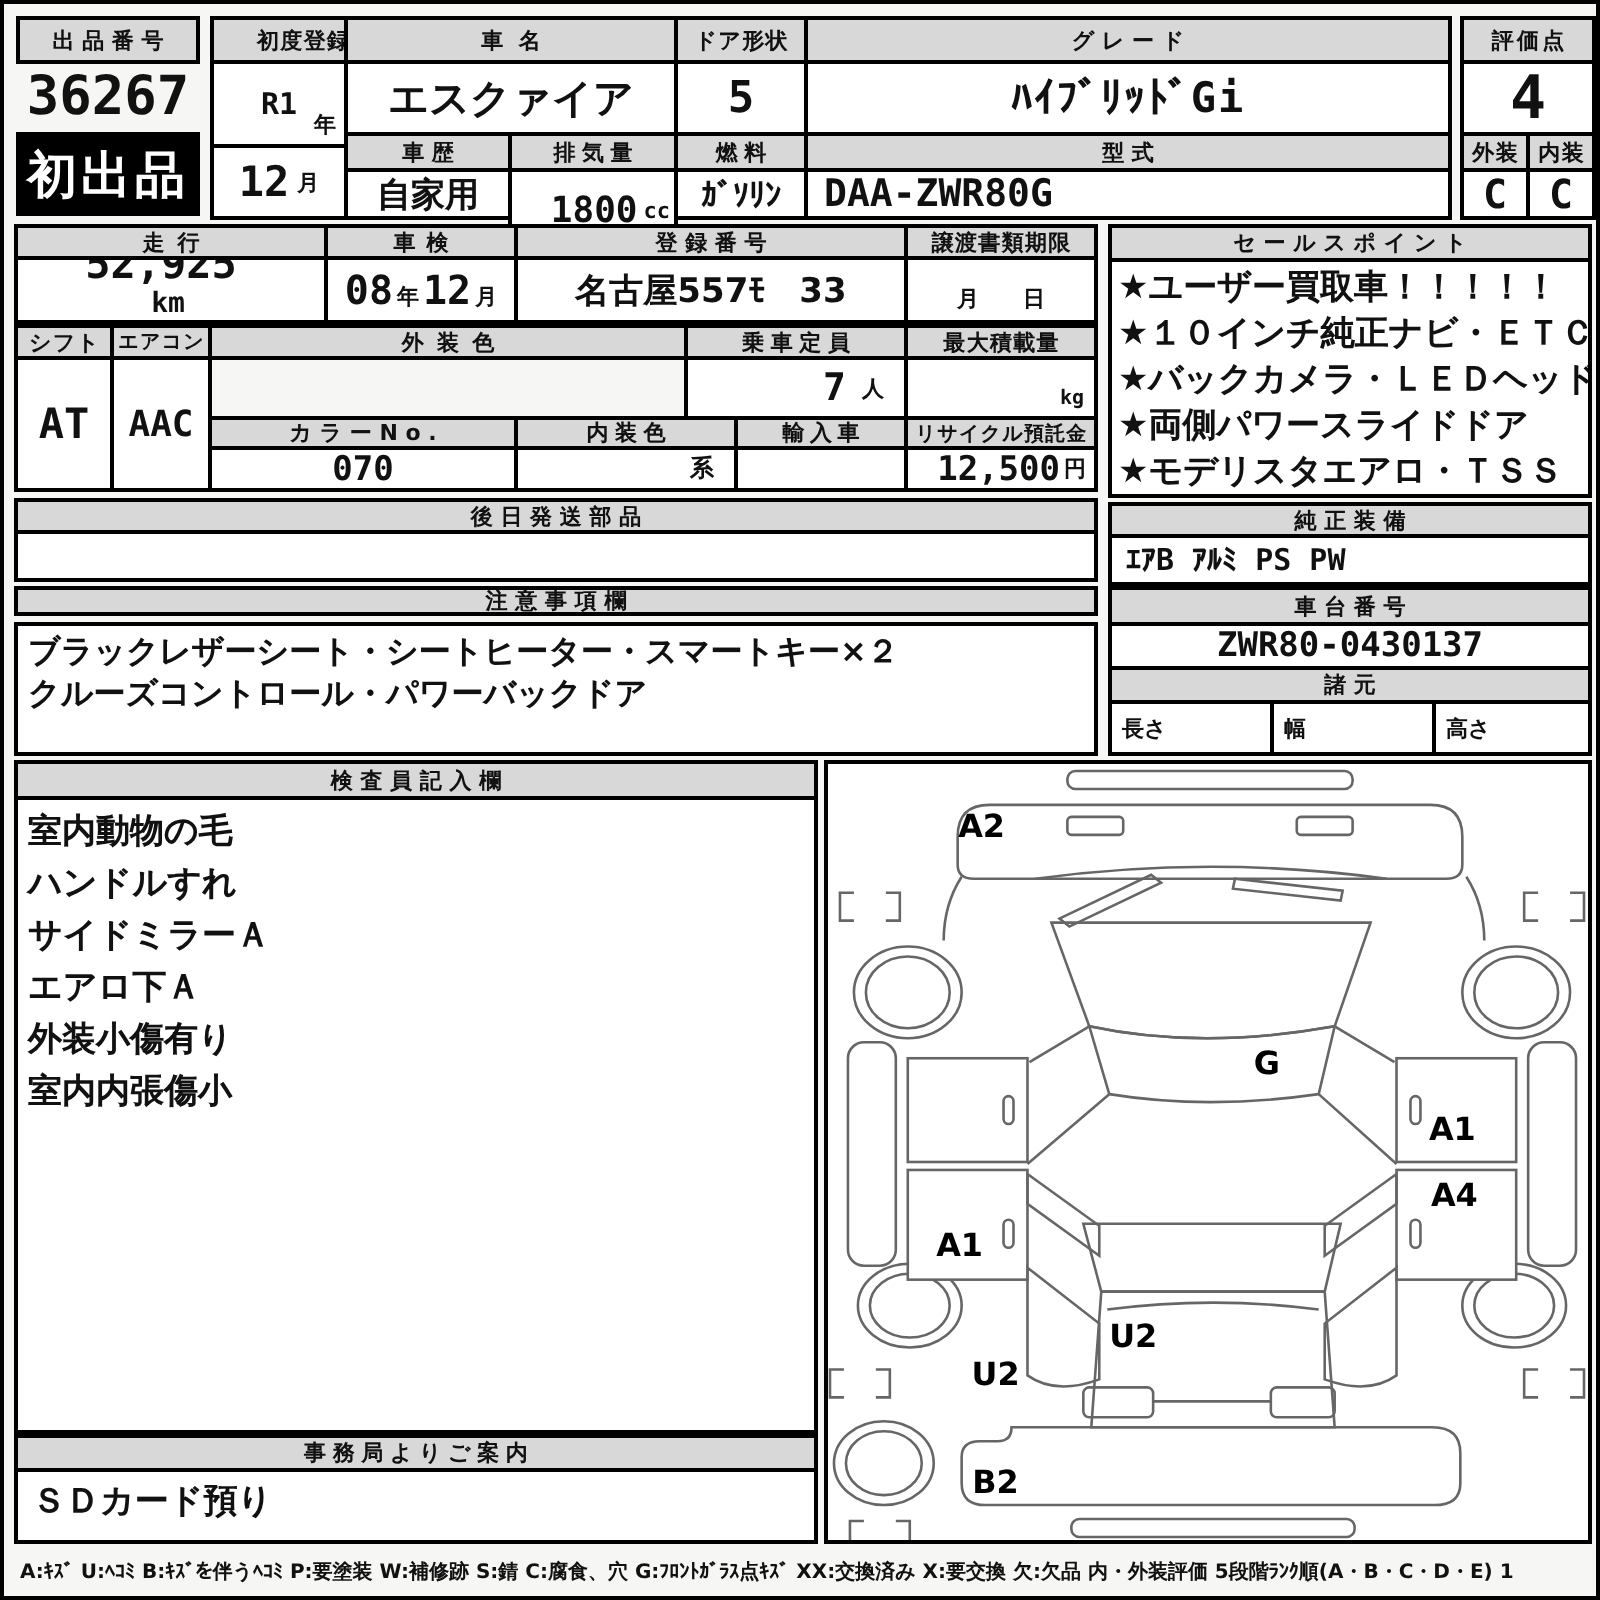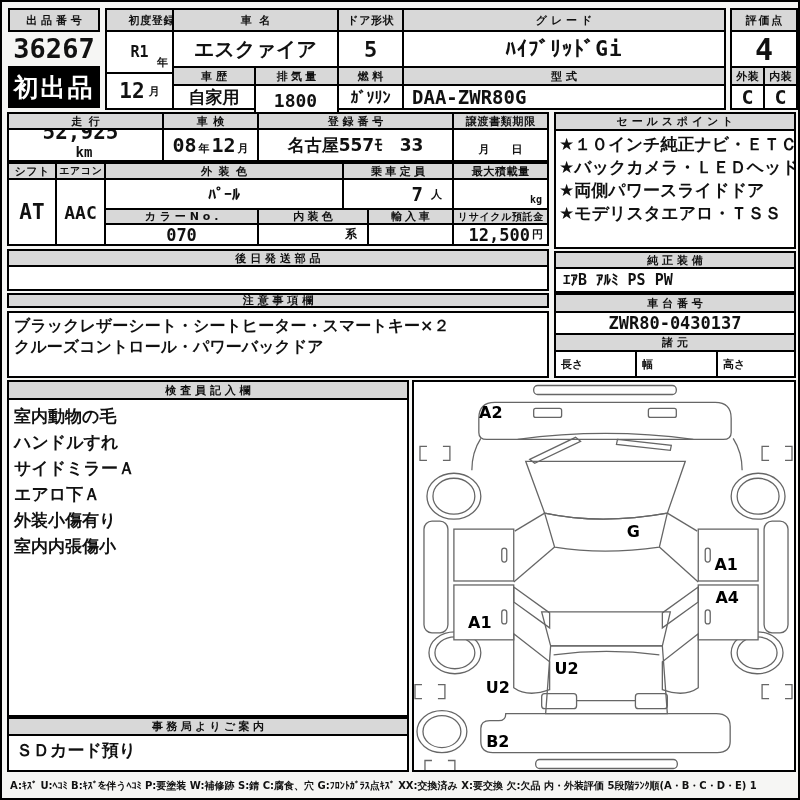--- a/index.html
+++ b/index.html
@@ -69,21 +69,21 @@
   <div class="a c" style="left:170px;top:28px;width:167px;height:38px;font-size:20px;font-family:'DejaVu Sans',sans-serif;">エスクァイア</div>
   <div class="a c" style="left:335px;top:28px;width:67px;height:38px;font-size:22px;">5</div>
   <div class="a c" style="left:400px;top:28px;width:324px;height:38px;font-size:21px;letter-spacing:1px;">ﾊｲﾌﾞﾘｯﾄﾞGi</div>
 
   <div class="a h" style="left:170px;top:64px;width:84px;height:20px;">車歴</div>
   <div class="a h t" style="left:252px;top:64px;width:85px;height:20px;letter-spacing:.3em;text-indent:.3em;">排気量</div>
   <div class="a h" style="left:335px;top:64px;width:67px;height:20px;letter-spacing:.3em;text-indent:.3em;">燃料</div>
   <div class="a h" style="left:400px;top:64px;width:324px;height:20px;">型式</div>
 
   <div class="a c" style="left:170px;top:82px;width:84px;height:26px;font-size:17px;font-family:'DejaVu Sans',sans-serif;">自家用</div>
-  <div class="a c right" style="left:252px;top:82px;width:85px;height:42px;padding-right:2px;flex-direction:column;">
+  <div class="a c right" style="left:252px;top:82px;width:85px;height:42px;padding-right:2px;">
     <span style="font-size:18px;">1800</span>
     <span class="small" style="margin-left:3px;">cc</span>
   </div>
   <div class="a c" style="left:335px;top:82px;width:67px;height:26px;font-size:16px;">ｶﾞｿﾘﾝ</div>
   <div class="a c left" style="left:400px;top:82px;width:324px;height:26px;font-size:19px;padding-left:8px;">DAA-ZWR80G</div>
 
   <div class="a h" style="left:728px;top:6px;width:68px;height:24px;letter-spacing:.15em;text-indent:.15em;">評価点</div>
   <div class="a c" style="left:728px;top:28px;width:68px;height:38px;font-size:30px;">4</div>
   <div class="a h t" style="left:728px;top:64px;width:35px;height:20px;">外装</div>
   <div class="a h t" style="left:761px;top:64px;width:35px;height:20px;">内装</div>
@@ -109,21 +109,20 @@
   <div class="a c bottom" style="left:450px;top:126px;width:97px;height:34px;font-size:11px;padding-bottom:3px;">月　　日</div>
 
   <div class="a h t" style="left:5px;top:160px;width:50px;height:18px;">シフト</div>
   <div class="a h t s10" style="left:53px;top:160px;width:51px;height:18px;">エアコン</div>
   <div class="a h" style="left:102px;top:160px;width:240px;height:18px;letter-spacing:.6em;text-indent:.6em;">外装色</div>
   <div class="a h t" style="left:340px;top:160px;width:112px;height:18px;letter-spacing:.3em;text-indent:.3em;">乗車定員</div>
   <div class="a h t" style="left:450px;top:160px;width:97px;height:18px;">最大積載量</div>
 
   <div class="a c" style="left:5px;top:176px;width:50px;height:68px;font-size:21px;">AT</div>
   <div class="a c" style="left:53px;top:176px;width:51px;height:68px;font-size:18px;">AAC</div>
-  <div class="a c" style="left:102px;top:176px;width:240px;height:32px;font-size:16px;">ﾊﾟｰﾙ</div>
   <div class="a c right" style="left:340px;top:176px;width:112px;height:32px;padding-right:10px;">
     <span style="font-size:19px;">7</span>
     <span class="small" style="margin-left:8px;">人</span>
   </div>
   <div class="a c right bottom" style="left:450px;top:176px;width:97px;height:32px;font-size:10px;padding:0 5px 3px 0;">kg</div>
 
   <div class="a h t" style="left:102px;top:206px;width:155px;height:17px;letter-spacing:.35em;text-indent:.35em;">カラーNo.</div>
   <div class="a h" style="left:255px;top:206px;width:112px;height:17px;letter-spacing:.3em;text-indent:.3em;">内装色</div>
   <div class="a h t" style="left:365px;top:206px;width:87px;height:17px;letter-spacing:.25em;text-indent:.25em;">輸入車</div>
   <div class="a h t s10" style="left:450px;top:206px;width:97px;height:17px;">リサイクル預託金</div>
@@ -131,20 +130,21 @@
   <div class="a c" style="left:102px;top:221px;width:155px;height:23px;font-size:17px;">070</div>
   <div class="a c right" style="left:255px;top:221px;width:112px;height:23px;font-size:12px;padding-right:10px;font-family:'DejaVu Sans',sans-serif;">系</div>
   <div class="a c" style="left:365px;top:221px;width:87px;height:23px;font-size:12px;"></div>
   <div class="a c right" style="left:450px;top:221px;width:97px;height:23px;padding-right:4px;">
     <span style="font-size:17px;">12,500</span>
     <span class="small" style="margin-left:2px;">円</span>
   </div>
 
   <div class="a h" style="left:552px;top:110px;width:242px;height:19px;">セールスポイント</div>
   <div class="a c col lines" style="left:552px;top:127px;width:242px;height:120px;padding:2px 0 0 3px;font-size:17px;line-height:23px;font-family:'DejaVu Sans',sans-serif;">
+    <p>★ユーザー買取車！！！！！</p>
     <p>★１０インチ純正ナビ・ＥＴＣ</p>
     <p>★バックカメラ・ＬＥＤヘッド</p>
     <p>★両側パワースライドドア</p>
     <p>★モデリスタエアロ・ＴＳＳ</p>
   </div>
 
   <div class="a h" style="left:5px;top:247px;width:542px;height:18px;">後日発送部品</div>
   <div class="a c" style="left:5px;top:263px;width:542px;height:26px;"></div>
 
   <div class="a h" style="left:552px;top:249px;width:242px;height:18px;">純正装備</div>

